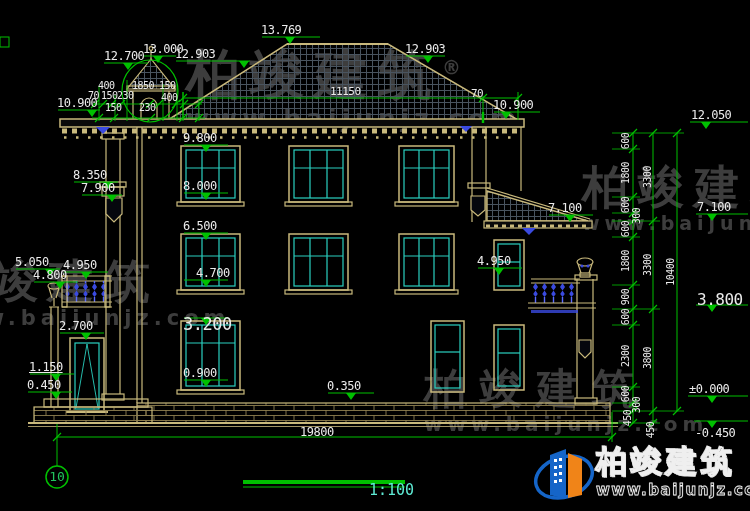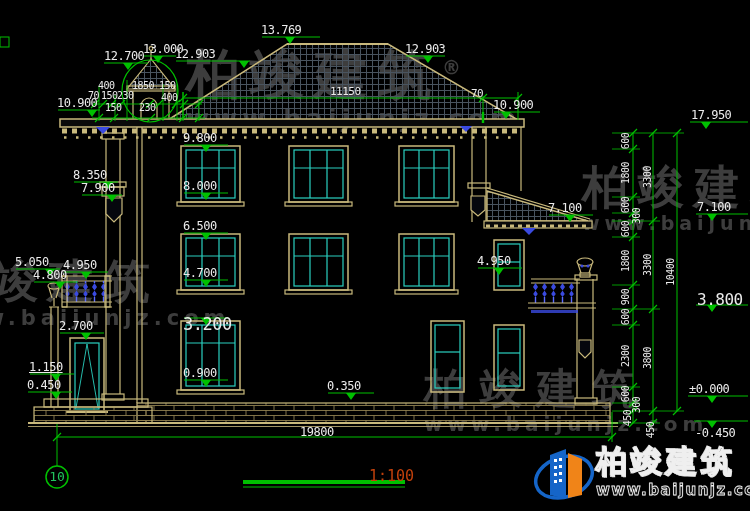--- a/index.html
+++ b/index.html
@@ -15,21 +15,21 @@
   .wm .brand{display:block;letter-spacing:10px;line-height:1;}
   .wm .url{display:block;letter-spacing:5px;line-height:1;margin-top:4px;font-family:"DejaVu Sans",sans-serif;}
   .wm sup{font-size:.35em;letter-spacing:0;}
   #wm1{left:186px;top:48px;} #wm1 .brand{font-size:54px;} #wm1 .url{font-size:25px;}
   #wm2{left:-64px;top:258px;} #wm2 .brand{font-size:46px;} #wm2 .url{font-size:21px;}
   #wm3{left:582px;top:164px;} #wm3 .brand{font-size:46px;} #wm3 .url{font-size:19px;}
   #wm4{left:424px;top:368px;} #wm4 .brand{font-size:42px;letter-spacing:14px;} #wm4 .url{font-size:20px;}
   
   #fig-title{position:absolute;left:241px;top:455px;font-size:17px;color:#f0f0f0;
              letter-spacing:1px;z-index:4;}
-  #fig-scale{position:absolute;left:369px;top:467px;font-size:15px;color:#c2410c;
+  #fig-scale{position:absolute;left:369px;top:481px;font-size:15px;color:#5eead4;
              font-family:"DejaVu Sans Mono",monospace;z-index:4;}
   #bubble-label{position:absolute;left:46px;top:469px;width:22px;text-align:center;
                 font-size:13px;color:#22c55e;font-family:"DejaVu Sans Mono",monospace;z-index:4;}
   
   #logo{position:absolute;left:532px;top:441px;width:218px;height:68px;z-index:4;}
   #logo .brand{position:absolute;left:64px;top:0px;font-size:31px;font-weight:bold;
     color:#151515;letter-spacing:4px;-webkit-text-stroke:1.2px #efefef;
     text-shadow:0 0 1px #fff, 1px 1px 0 #d9d9d9, -1px -1px 0 #d9d9d9;}
   #logo .url{position:absolute;left:64px;top:40px;font-size:15px;font-weight:bold;
     color:#151515;letter-spacing:1.5px;-webkit-text-stroke:.8px #efefef;
@@ -321,27 +321,27 @@
       <div class="ann" style="left: 81px; top: 182px; font-size: 12px;">7.900</div>
       <div class="ann" style="left: 15px; top: 256px; font-size: 12px;">5.050</div>
       <div class="ann" style="left: 63px; top: 259px; font-size: 12px;">4.950</div>
       <div class="ann" style="left: 33px; top: 269px; font-size: 12px;">4.800</div>
       <div class="ann" style="left: 59px; top: 320px; font-size: 12px;">2.700</div>
       <div class="ann" style="left: 29px; top: 361px; font-size: 12px; text-decoration: underline;">1.150</div>
       <div class="ann" style="left: 27px; top: 379px; font-size: 12px;">0.450</div>
       <div class="ann" style="left: 183px; top: 132px; font-size: 12px;">9.800</div>
       <div class="ann" style="left: 183px; top: 180px; font-size: 12px;">8.000</div>
       <div class="ann" style="left: 183px; top: 220px; font-size: 12px;">6.500</div>
-      <div class="ann" style="left: 183px; top: 267px; font-size: 12px;">4.700</div>
+      <div class="ann" style="left: 183px; top: 267px; font-size: 12px; padding-left: 13px;">4.700</div>
       <div class="ann" style="left: 183px; top: 316px; font-size: 17px;">3.200</div>
       <div class="ann" style="left: 183px; top: 367px; font-size: 12px;">0.900</div>
       <div class="ann" style="left: 327px; top: 380px; font-size: 12px;">0.350</div>
       <div class="ann" style="left: 548px; top: 202px; font-size: 12px;">7.100</div>
       <div class="ann" style="left: 477px; top: 255px; font-size: 12px;">4.950</div>
-      <div class="ann" style="left: 691px; top: 109px; font-size: 12px;">17.950</div>
+      <div class="ann" style="left: 691px; top: 109px; font-size: 12px;">12.050</div>
       <div class="ann" style="left: 697px; top: 201px; font-size: 12px;">7.100</div>
       <div class="ann" style="left: 697px; top: 292px; font-size: 16px;">3.800</div>
       <div class="ann" style="left: 689px; top: 383px; font-size: 12px;">±0.000</div>
       <div class="ann" style="left: 695px; top: 427px; font-size: 12px;">-0.450</div>
       <div class="ann" style="left: 300px; top: 426px; font-size: 12px;">19800</div>
       <div class="ann rot" style="left: 626px; top: 141px; font-size: 10px;">600</div>
       <div class="ann rot" style="left: 626px; top: 173px; font-size: 10px;">1800</div>
       <div class="ann rot" style="left: 626px; top: 205px; font-size: 10px;">600</div>
       <div class="ann rot" style="left: 637px; top: 216px; font-size: 10px;">300</div>
       <div class="ann rot" style="left: 626px; top: 229px; font-size: 10px;">600</div>

